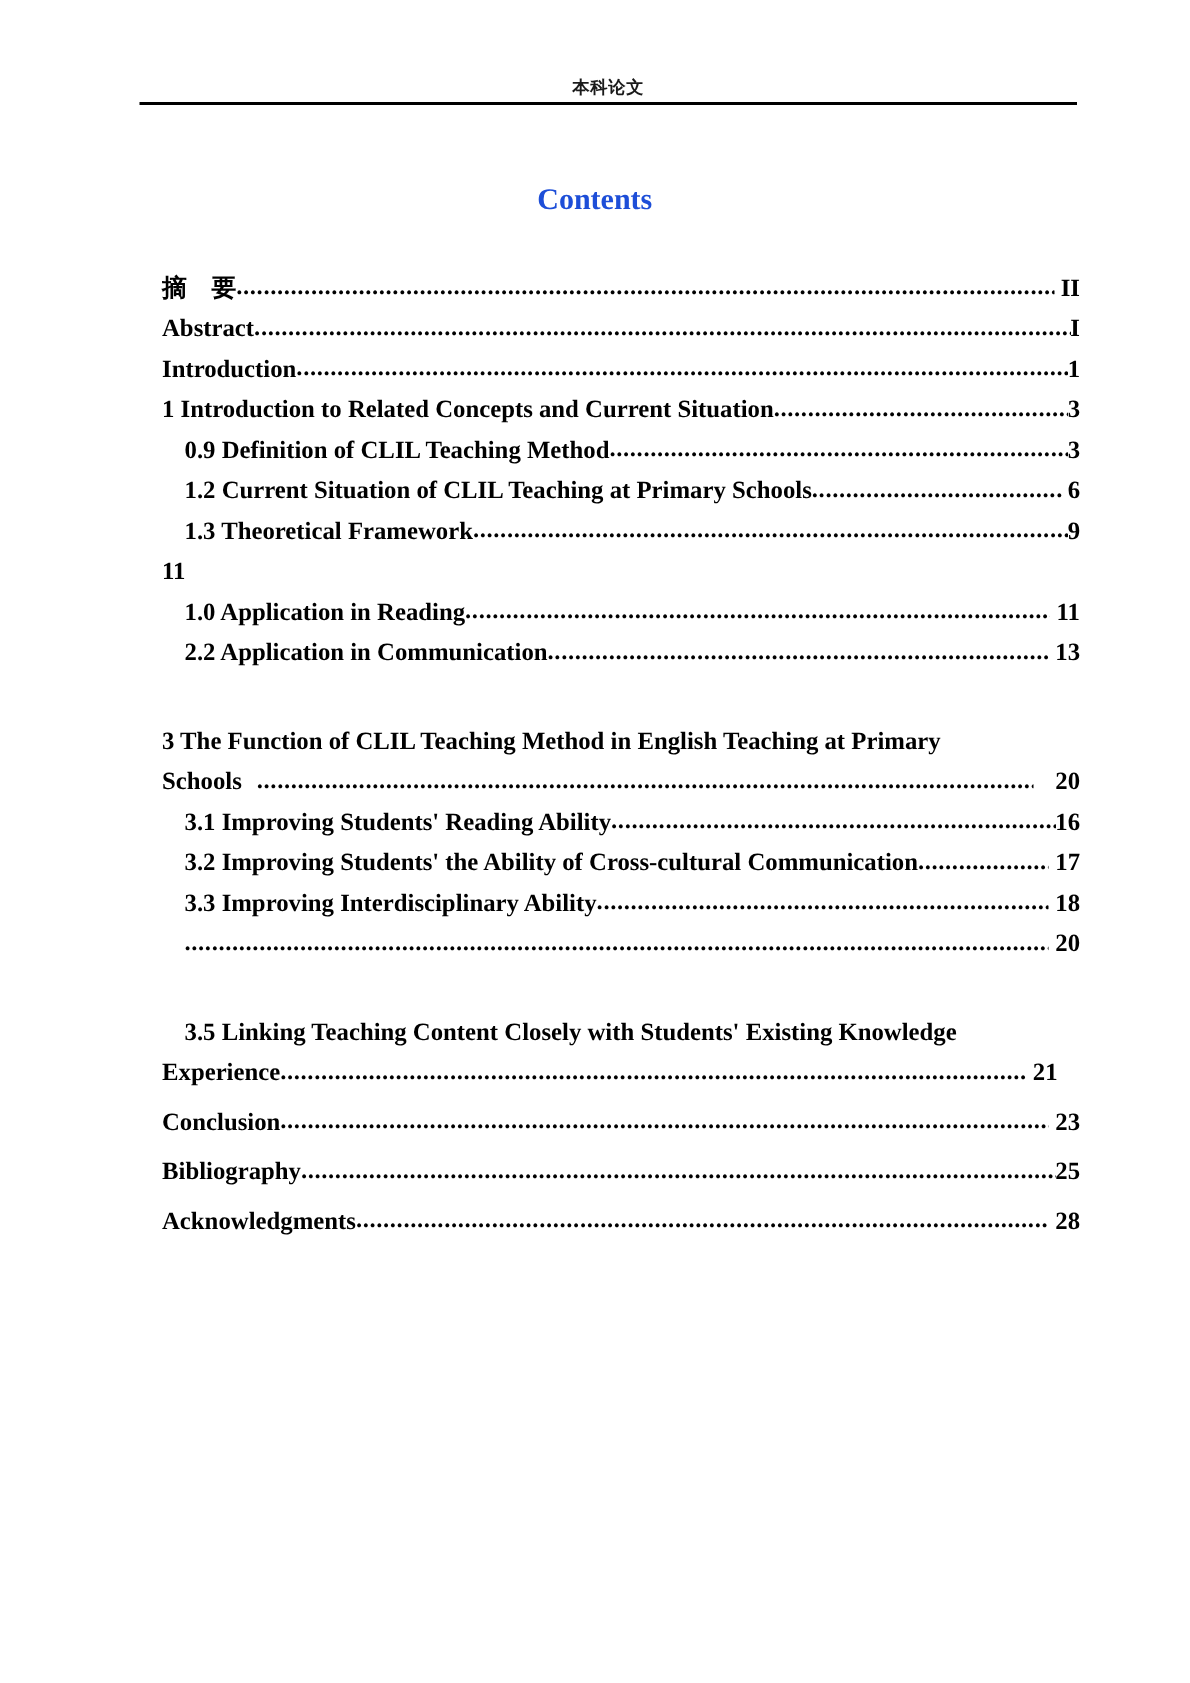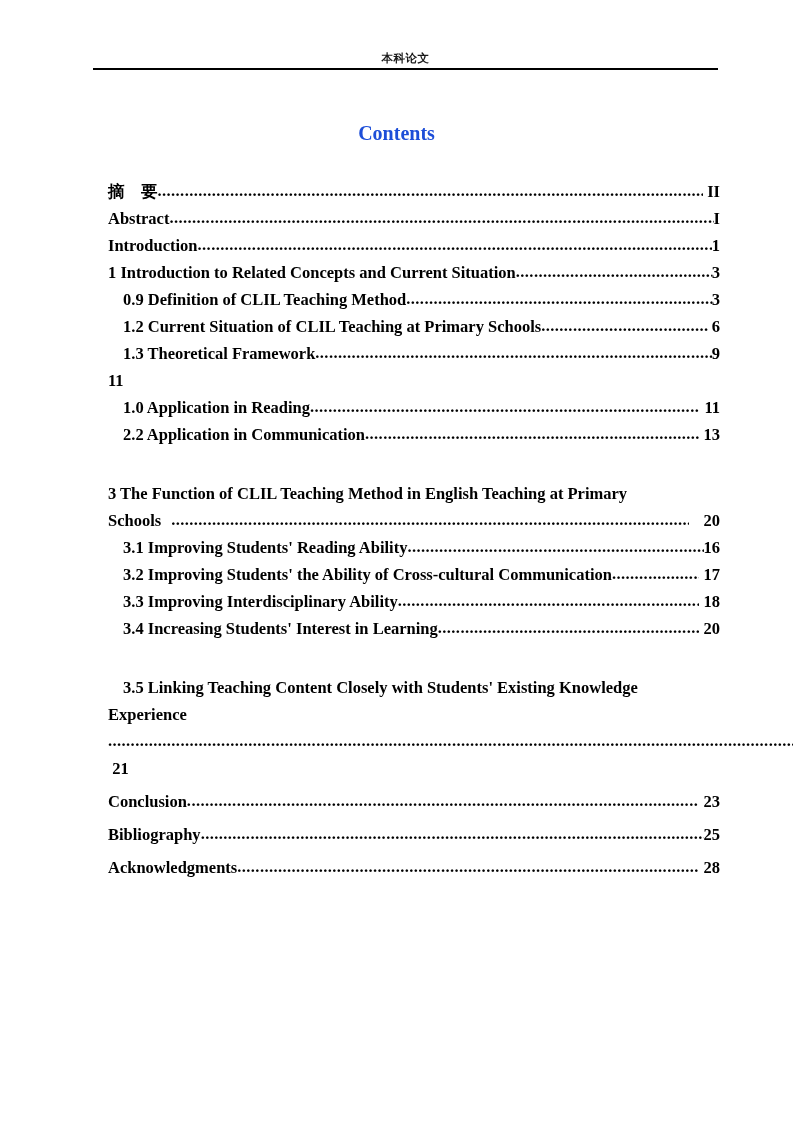--- a/index.html
+++ b/index.html
@@ -222,28 +222,27 @@
       </div>
       <div class="toc-entry lvl2">
         <div class="row">
           <span class="label">3.3 Improving Interdisciplinary Ability</span>
           <span class="leader"></span>
           <span class="pagenum"> 18</span>
         </div>
       </div>
       <div class="toc-entry lvl2">
         <div class="row">
-          <span class="label">3.4 Increasing Students' Interest in Learning</span>
           <span class="leader"></span>
           <span class="pagenum"> 20</span>
         </div>
       </div>
       <div class="toc-entry lvl2">
         <div class="wrap-first">3.5 Linking Teaching Content Closely with Students' Existing Knowledge</div>
-        <div class="row" style="margin-left: -15px; flex-direction: column;">
+        <div class="row" style="margin-left: -15px;">
           <span class="label">Experience</span>
           <span class="leader"></span>
           <span class="pagenum"> 21</span>
         </div>
       </div>
       <div class="toc-entry lvl1 gap-lg">
         <div class="row">
           <span class="label">Conclusion</span>
           <span class="leader"></span>
           <span class="pagenum"> 23</span>

